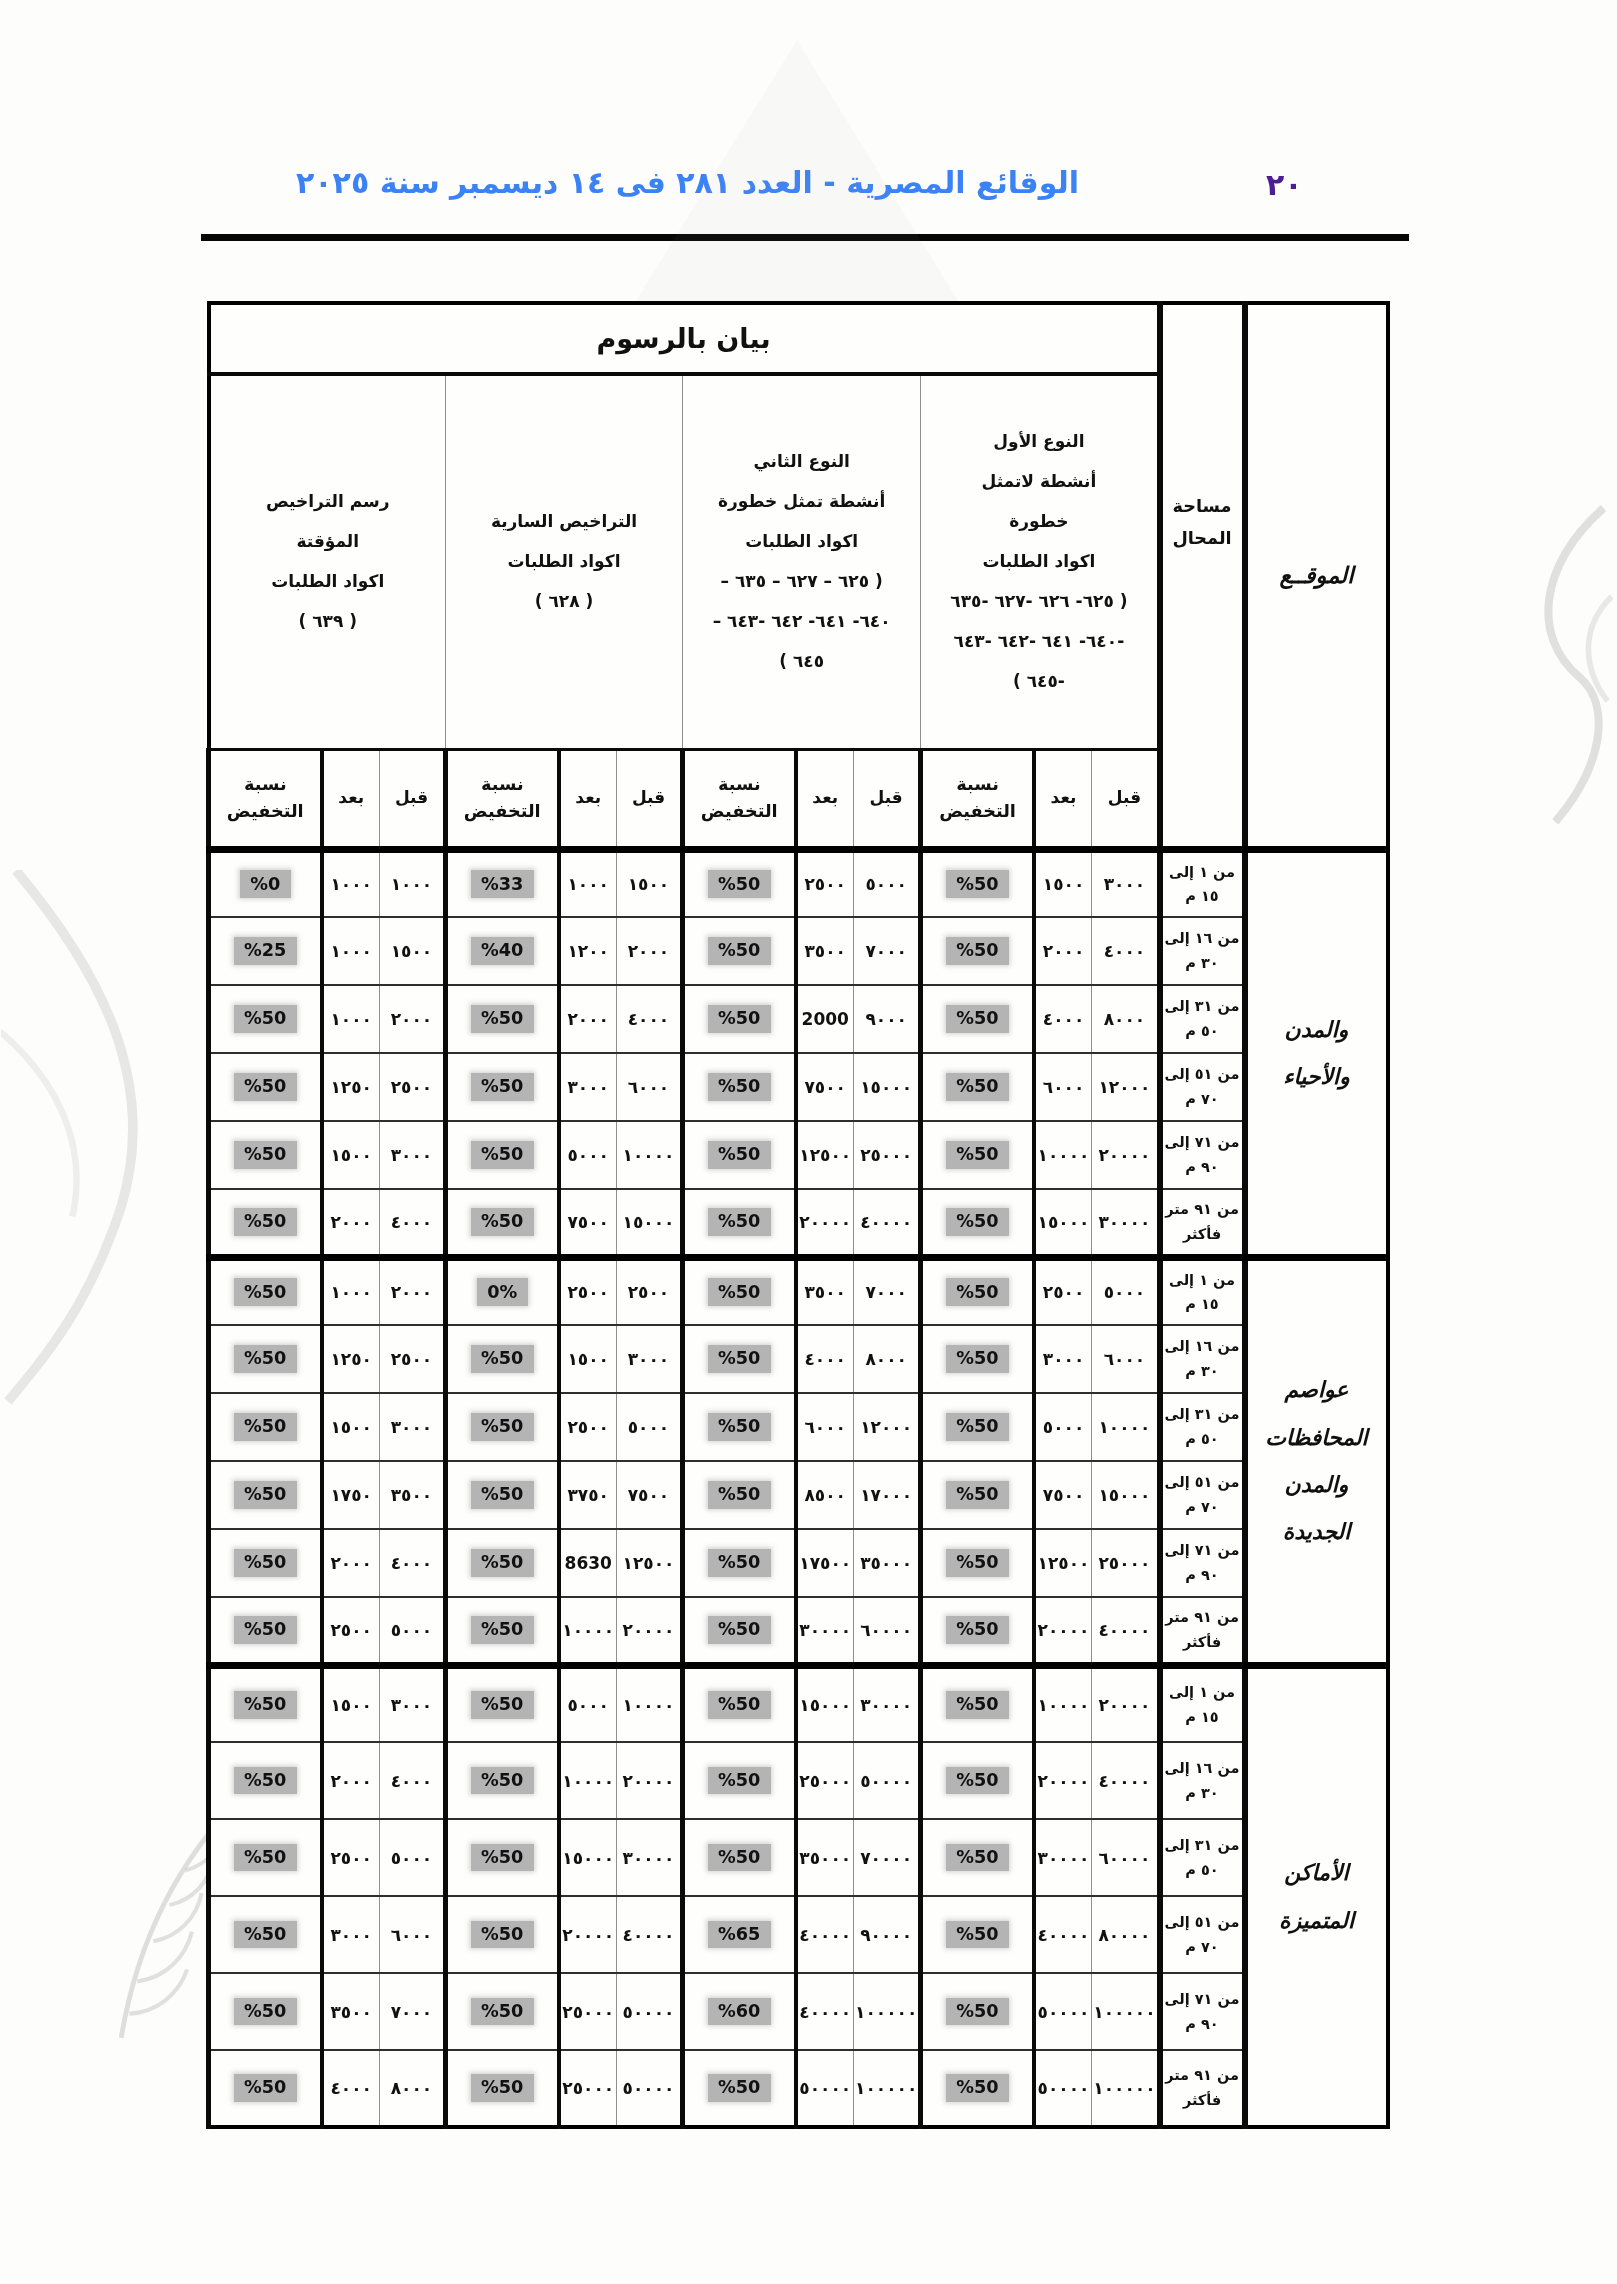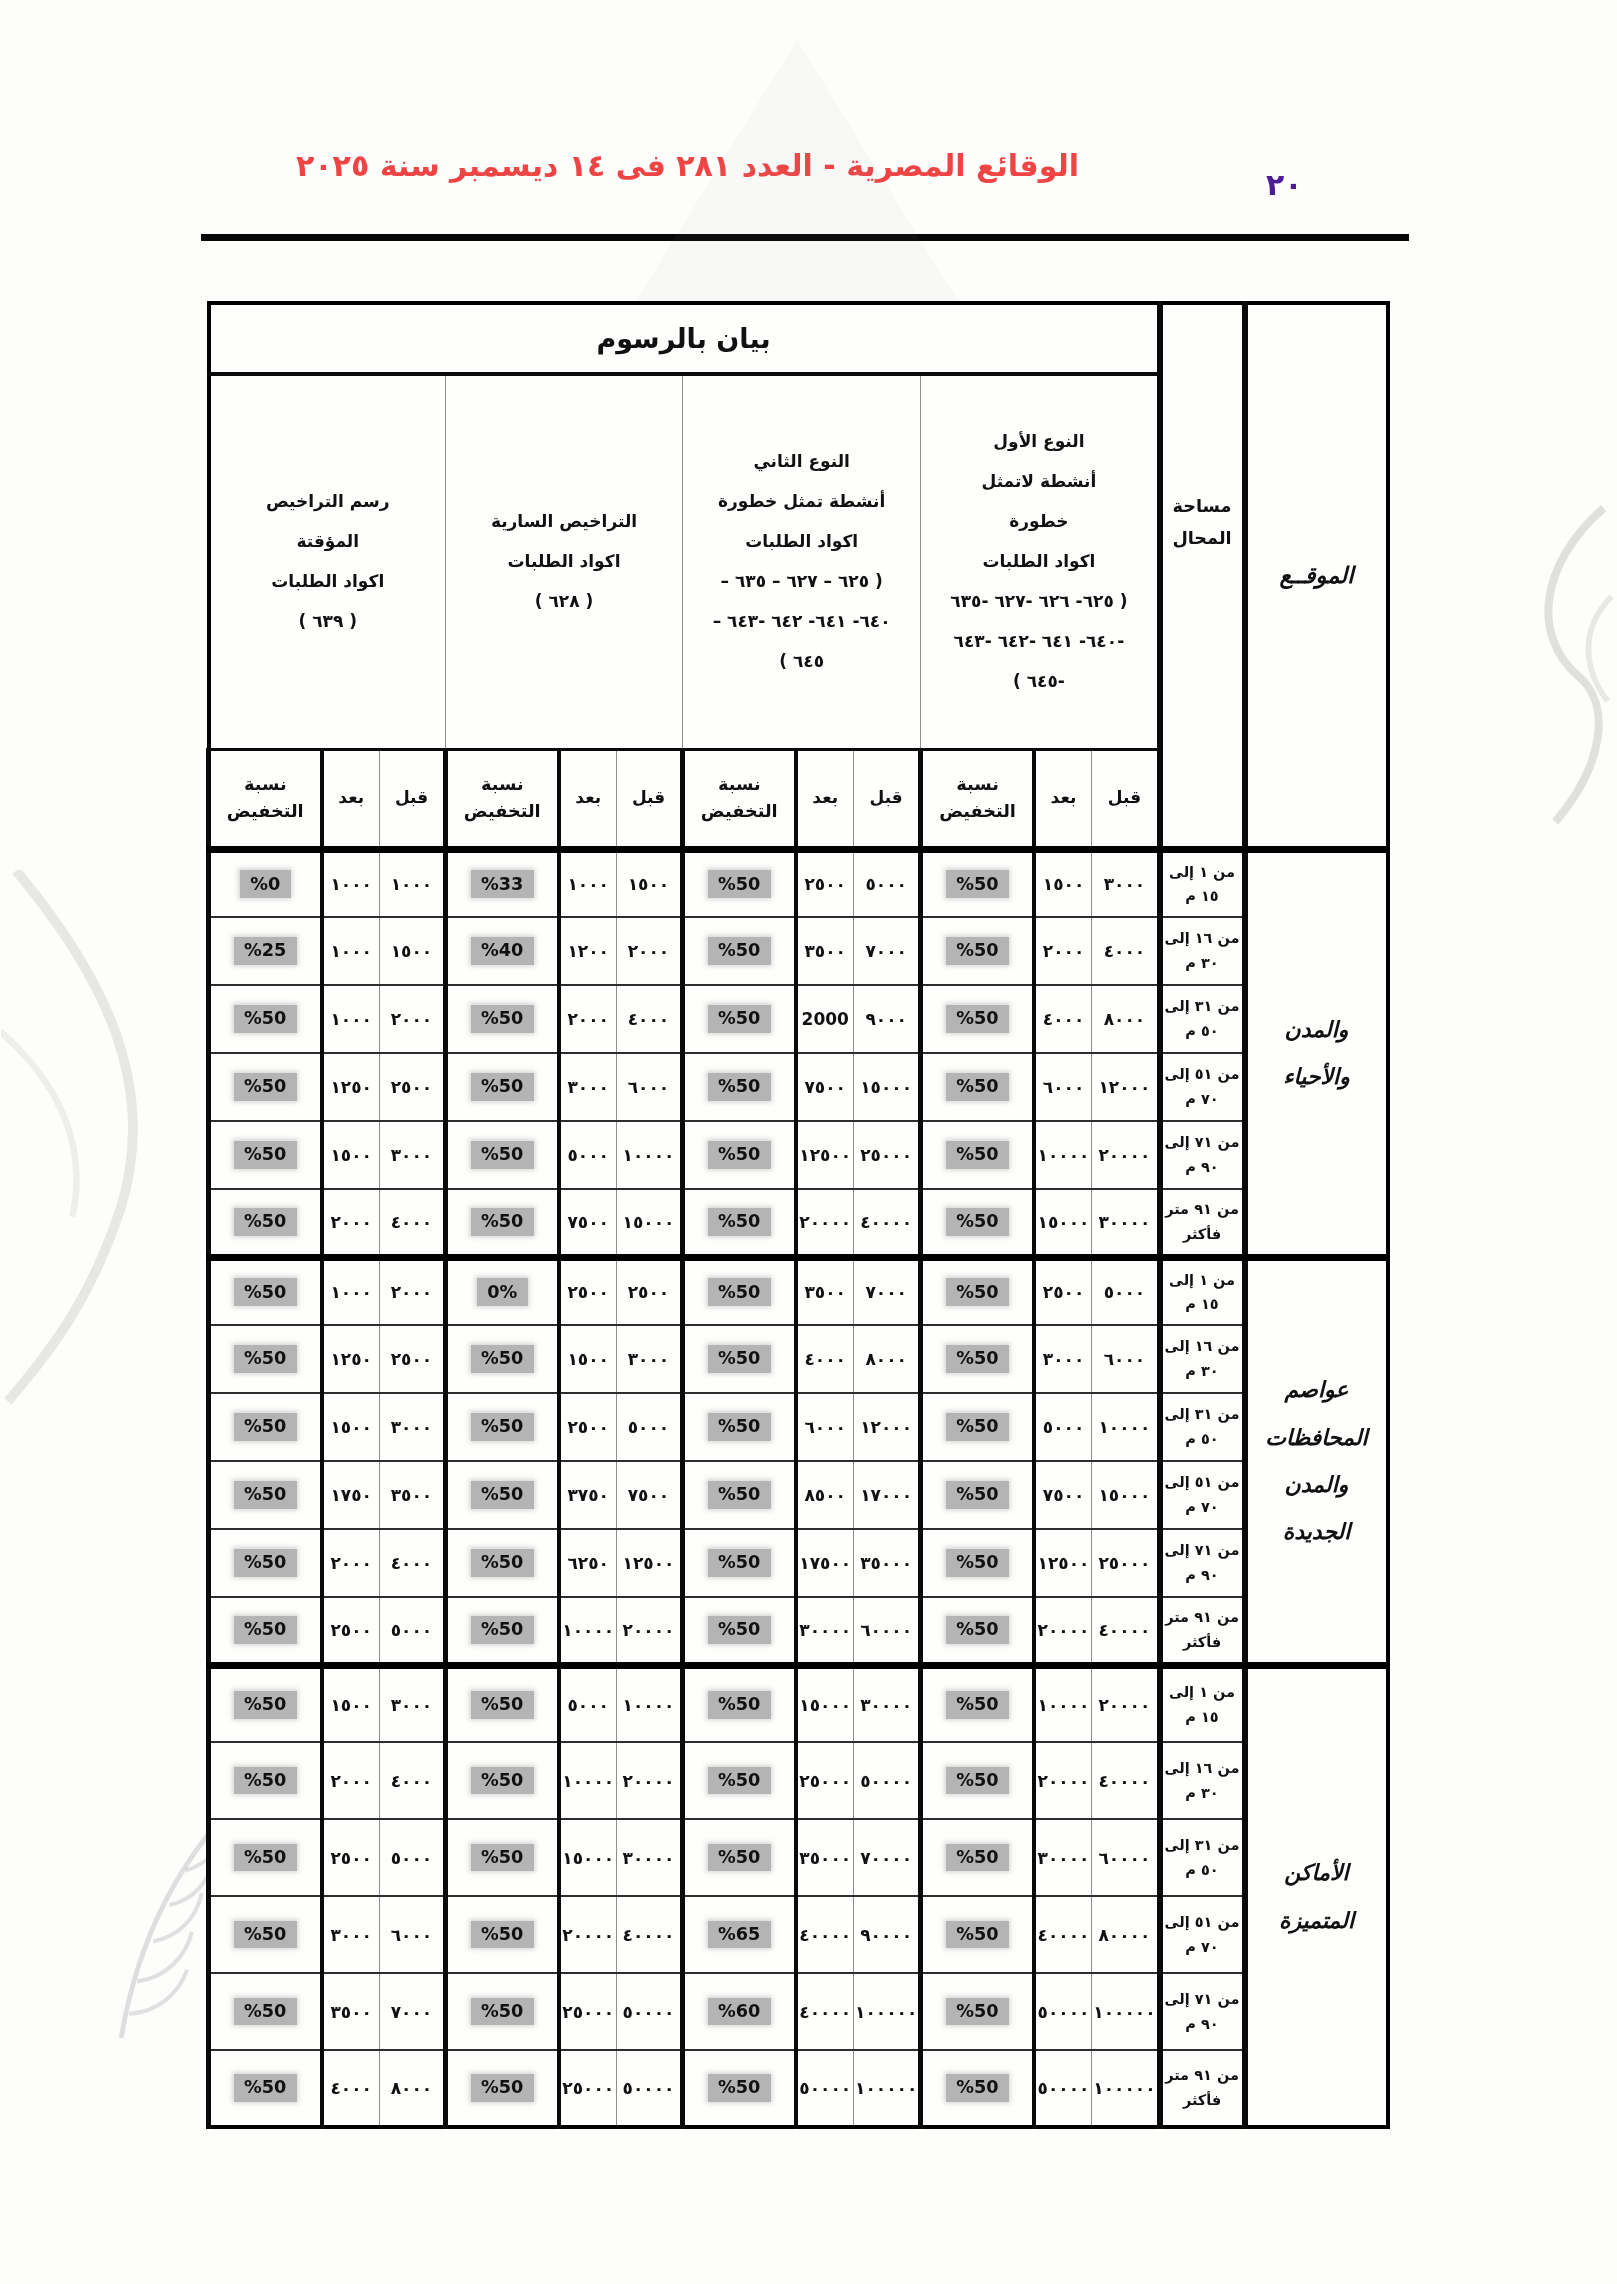--- a/index.html
+++ b/index.html
@@ -5,22 +5,22 @@
   html,body{
     width:1618px;height:2284px;margin:0;padding:0;
     background:#fdfdfc;overflow:hidden;
     font-family:"DejaVu Sans",sans-serif;
     color:#0d0d0d;
   }
   .page{position:relative;width:1618px;height:2284px;direction:rtl;}
 
   
   .gazette-line{
-    position:absolute;top:148px;left:354px;width:725px;
-    text-align:center;font-size:30px;font-weight:bold;color:#ef4444;
+    position:absolute;top:165px;left:354px;width:725px;
+    text-align:center;font-size:30px;font-weight:bold;color:#3b82f6;
     letter-spacing:0.4px;white-space:nowrap;
   }
   .page-number{
     position:absolute;top:167px;left:1266px;
     font-size:30px;font-weight:bold;color:#4c1d95;
   }
   .header-rule{
     position:absolute;top:234px;left:201px;width:1208px;height:7.3px;
     background:#070707;
   }
@@ -331,21 +331,21 @@
           <tr class="sec1">
       <td class="c-area">من ٧١ إلى
 ٩٠ م</td>
       <td class="c-before">٢٥٠٠٠</td>
       <td class="c-after">١٢٥٠٠</td>
       <td class="c-disc"><span class="pct">%50</span></td>
       <td class="c-before">٣٥٠٠٠</td>
       <td class="c-after">١٧٥٠٠</td>
       <td class="c-disc"><span class="pct">%50</span></td>
       <td class="c-before">١٢٥٠٠</td>
-      <td class="c-after">٦٢٥٠</td>
+      <td class="c-after">8630</td>
       <td class="c-disc"><span class="pct">%50</span></td>
       <td class="c-before">٤٠٠٠</td>
       <td class="c-after">٢٠٠٠</td>
       <td class="c-disc"><span class="pct">%50</span></td>
     </tr>
           <tr class="sec1">
       <td class="c-area">من ٩١ متر
 فأكثر</td>
       <td class="c-before">٤٠٠٠٠</td>
       <td class="c-after">٢٠٠٠٠</td>

